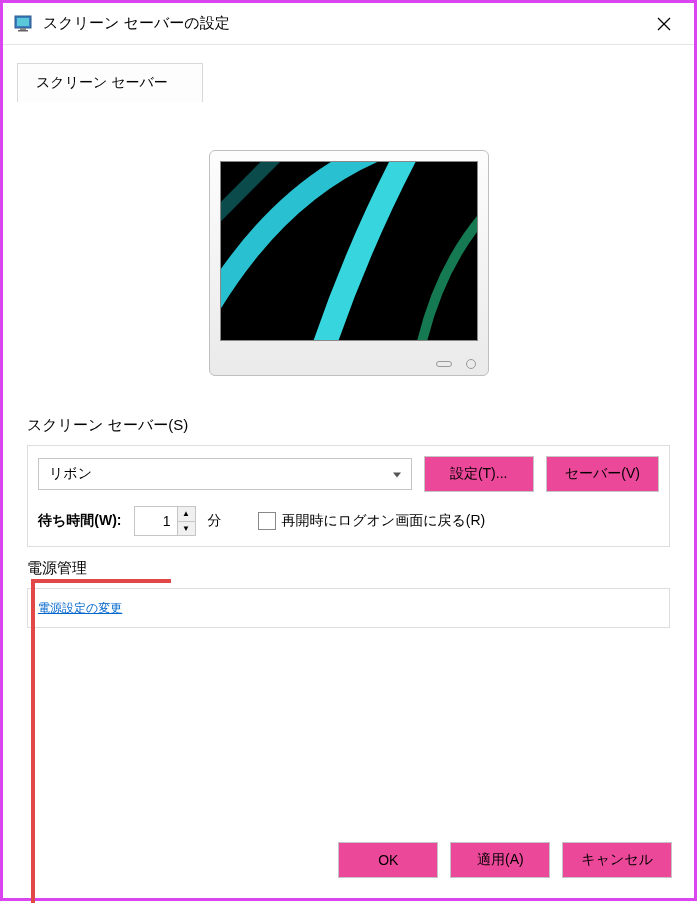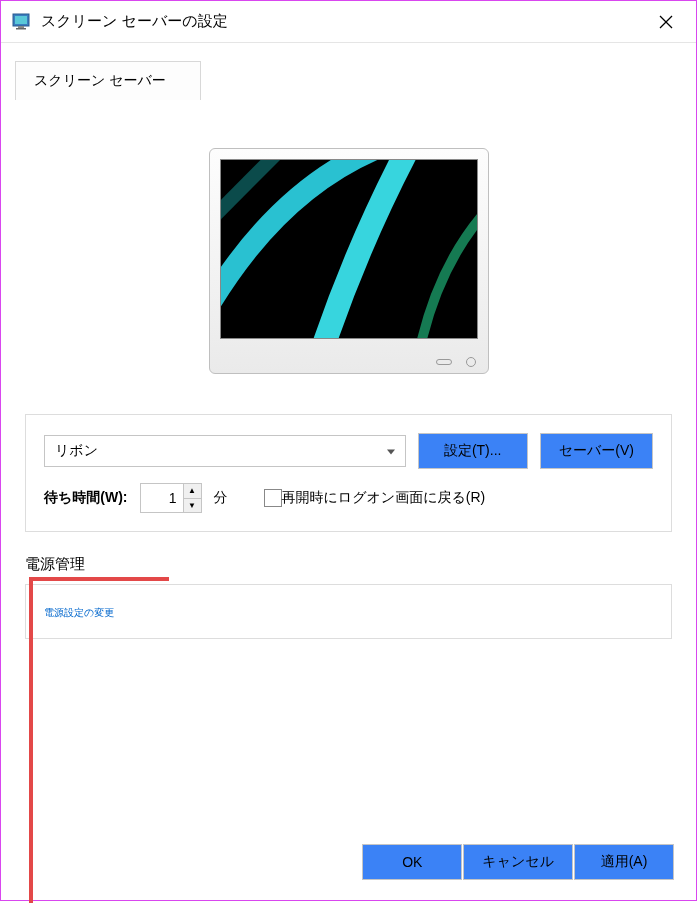--- a/index.html
+++ b/index.html
@@ -6,21 +6,21 @@
 body {
   font-family: "Yu Gothic UI", "Meiryo", sans-serif;
   font-size: 14px;
   background: #fff;
   width: 699px;
   height: 903px;
   position: relative;
   overflow: hidden;
 }
 .window {
-  border: 1px solid #d946ef;
+  border: 3px solid #d946ef;
   width: 697px;
   height: 901px;
   position: relative;
   background: #fff;
 }
 .titlebar {
   display: flex;
   align-items: center;
   height: 42px;
   padding: 0 10px;
@@ -101,22 +101,22 @@
   height: 10px;
   border: 1px solid #999;
   border-radius: 50%;
 }
 .group-label {
   font-size: 15px;
   margin-bottom: 10px;
 }
 .group-box {
   border: 1px solid #ddd;
-  padding: 18px;
-  margin-bottom: 23px;
+  padding: 10px;
+  margin-bottom: 12px;
 }
 .row {
   display: flex;
   align-items: center;
   gap: 12px;
   margin-bottom: 14px;
 }
 .row:last-child { margin-bottom: 0; }
 .dropdown {
   flex: 1;
@@ -136,21 +136,21 @@
   top: 50%;
   transform: translateY(-30%);
   border-left: 4px solid transparent;
   border-right: 4px solid transparent;
   border-top: 5px solid #555;
 }
 .btn {
   height: 36px;
   padding: 0 18px;
   border: 1px solid #c5c5c5;
-  background: #3b82f6;
+  background: #ec4899;
   font-size: 14px;
   cursor: pointer;
   display: flex;
   align-items: center;
   justify-content: center;
   min-width: 110px;
 }
 .wait-label {
   font-size: 14px;
   font-weight: bold;
@@ -181,44 +181,46 @@
   display: flex;
   align-items: center;
   justify-content: center;
   cursor: pointer;
   font-size: 8px;
 }
 .spinner-btn:first-child { border-bottom: 1px solid #c5c5c5; }
 .checkbox-wrap {
   display: flex;
   align-items: center;
+  gap: 6px;
   margin-left: 24px;
 }
 .checkbox-box {
   width: 18px;
   height: 18px;
   border: 1px solid #888;
   background: #fff;
 }
 .power-text {
   font-size: 14.5px;
   line-height: 1.7;
   margin-bottom: 14px;
 }
 .link {
   color: #0066cc;
+  text-decoration: underline;
   cursor: pointer;
-  font-size: 10px;
+  font-size: 12px;
 }
 .dialog-buttons {
   position: absolute;
   bottom: 20px;
   right: 22px;
   display: flex;
-  gap: 1px;
+  gap: 12px;
 }
 .dialog-buttons .btn { min-width: 100px; }
 .annotation-line {
   position: absolute;
   left: 28px;
   top: 576px;
   width: 4px;
   height: 326px;
   background: #e34848;
 }
@@ -268,20 +270,21 @@
             <path d="M 100 200 Q 140 80 200 -30" stroke="#3ae0ea" stroke-width="24" fill="none" opacity="0.95"></path>
             <path d="M 200 200 Q 220 100 280 40" stroke="#1a9966" stroke-width="10" fill="none" opacity="0.8"></path>
             <path d="M -30 80 Q 10 40 60 -10" stroke="#0f6b6b" stroke-width="14" fill="none" opacity="0.7"></path>
           </svg>
         </div>
         <div class="monitor-btn1"></div>
         <div class="monitor-btn2"></div>
       </div>
     </div>
 
+    <div class="group-label">スクリーン セーバー(S)</div>
     <div class="group-box">
       <div class="row">
         <div class="dropdown">
           <span>リボン</span>
         </div>
         <button class="btn">設定(T)...</button>
         <button class="btn">セーバー(V)</button>
       </div>
       <div class="row">
         <span class="wait-label">待ち時間(W):</span>
@@ -302,19 +305,19 @@
 
     <div class="group-label">電源管理</div>
     <div class="group-box">
       <a class="link">電源設定の変更</a>
     </div>
 
   </div>
 
   <div class="dialog-buttons">
     <button class="btn">OK</button>
+    <button class="btn">適用(A)</button>
     <button class="btn">キャンセル</button>
-    <button class="btn">適用(A)</button>
   </div>
 
   <div class="annotation-line-h"></div>
   <div class="annotation-line"></div>
 </div>
 
 </body></html>

